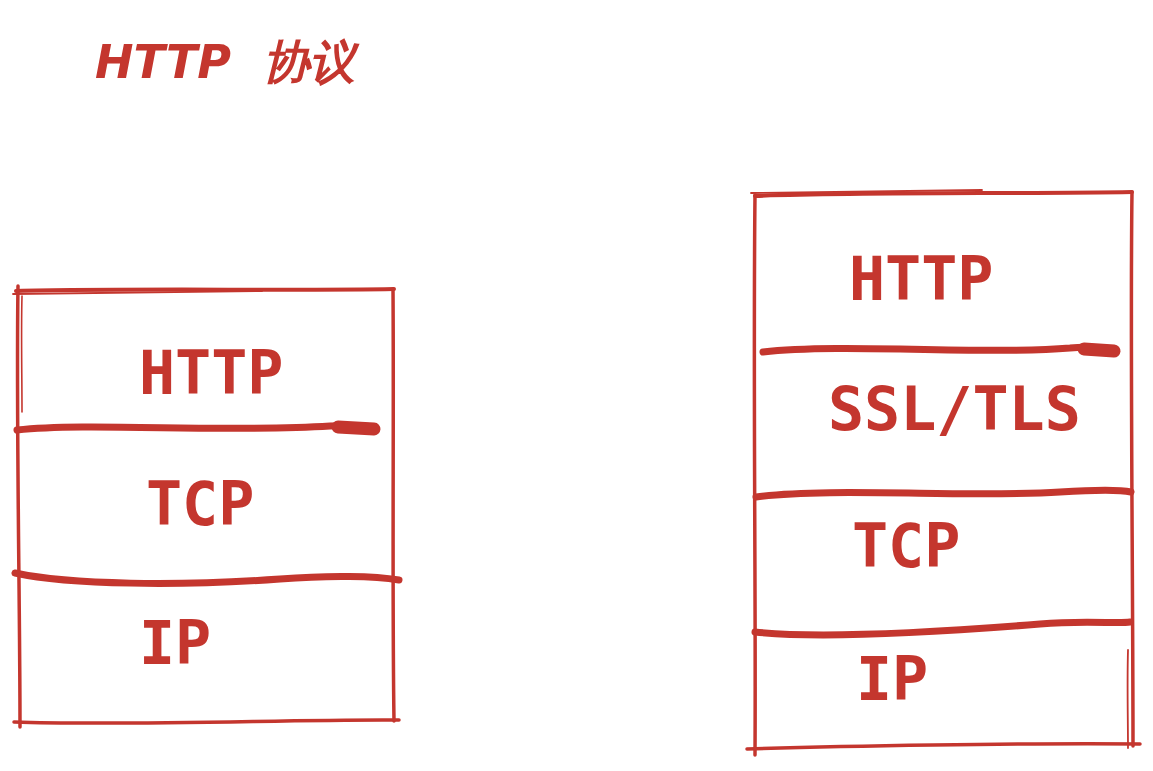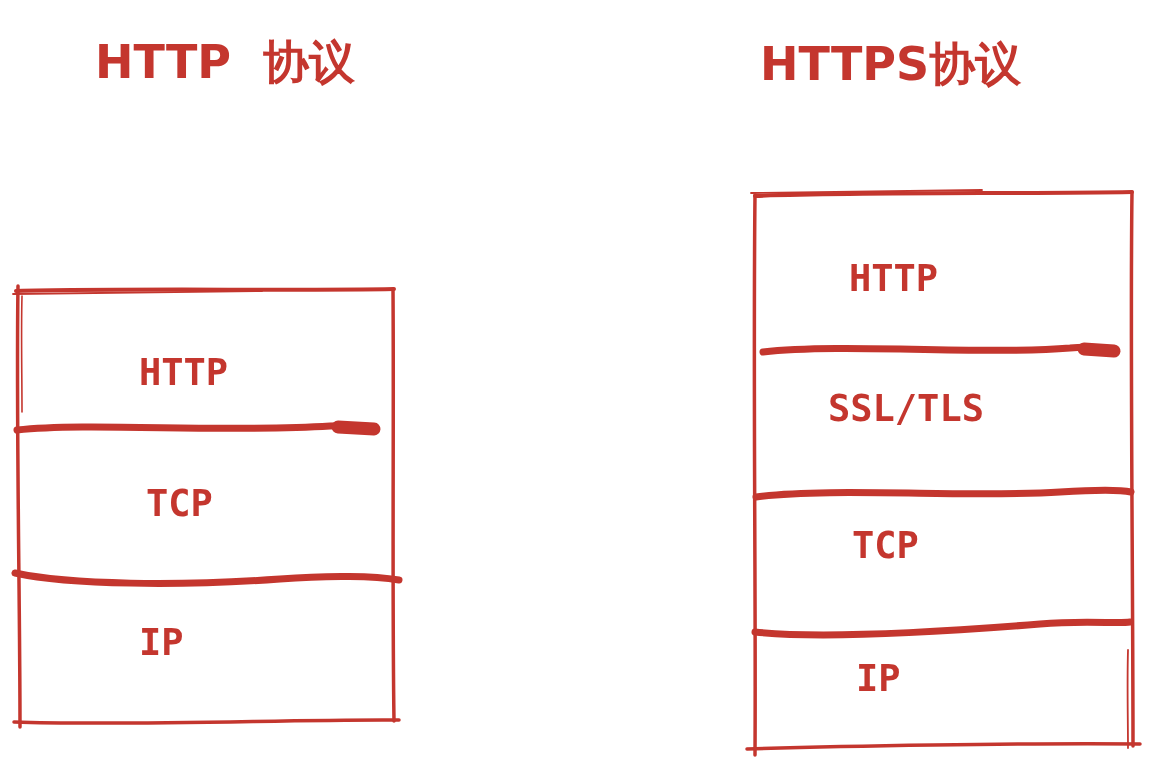--- a/index.html
+++ b/index.html
@@ -13,29 +13,30 @@
     font-family: "DejaVu Sans", sans-serif;
   }
   .title {
     position: absolute;
     color: var(--ink);
     font-family: "DejaVu Sans", "Liberation Sans", sans-serif;
     font-weight: bold;
     font-size: 46px;
     line-height: 52px;
     white-space: pre;
+    font-style: italic;
   }
   .title-left  { left: 95px;  top: 36px; word-spacing: 16px; }
   .title-right { left: 760px; top: 38px; }
   .layer-label {
     position: absolute;
     color: var(--ink);
     font-family: "DejaVu Sans Mono", "Liberation Mono", monospace;
     font-weight: bold;
-    font-size: 37px;
+    font-size: 60px;
     line-height: 52px;
     white-space: pre;
   }
   
   .lbl-l-http { left: 139px; top: 347px; }
   .lbl-l-tcp  { left: 146px; top: 478px; }
   .lbl-l-ip   { left: 139px; top: 617px; }
   
   .lbl-r-http { left: 849px; top: 253px; }
   .lbl-r-ssl  { left: 828px; top: 383px; }
@@ -45,21 +46,20 @@
   svg.sketch path { fill: none; stroke: currentColor; stroke-linecap: round; }
   .sketch-left  { left: 0px;   top: 270px; }
   .sketch-right { left: 740px; top: 180px; }
 </style>
 </head>
 <body>
 
 <div class="canvas">
 
   <div class="title title-left">HTTP 协议</div>
-  <div class="title title-right">HTTPS协议</div>
 
   <svg class="sketch sketch-left" width="420" height="470" viewBox="0 0 420 470">
 
     <path d="M16,21 C120,18 300,21 394,19" stroke-width="4"></path>
     <path d="M13,24 L262,21" stroke-width="1.8"></path>
     <path d="M393,19 C394,150 392,320 394,451" stroke-width="3.5"></path>
     <path d="M14,452 C130,456 300,449 399,450" stroke-width="3.5"></path>
     <path d="M18,16 C16,150 20,330 20,457" stroke-width="3.5"></path>
     <path d="M22,26 C21,62 22,104 22,142" stroke-width="1.6"></path>
 

